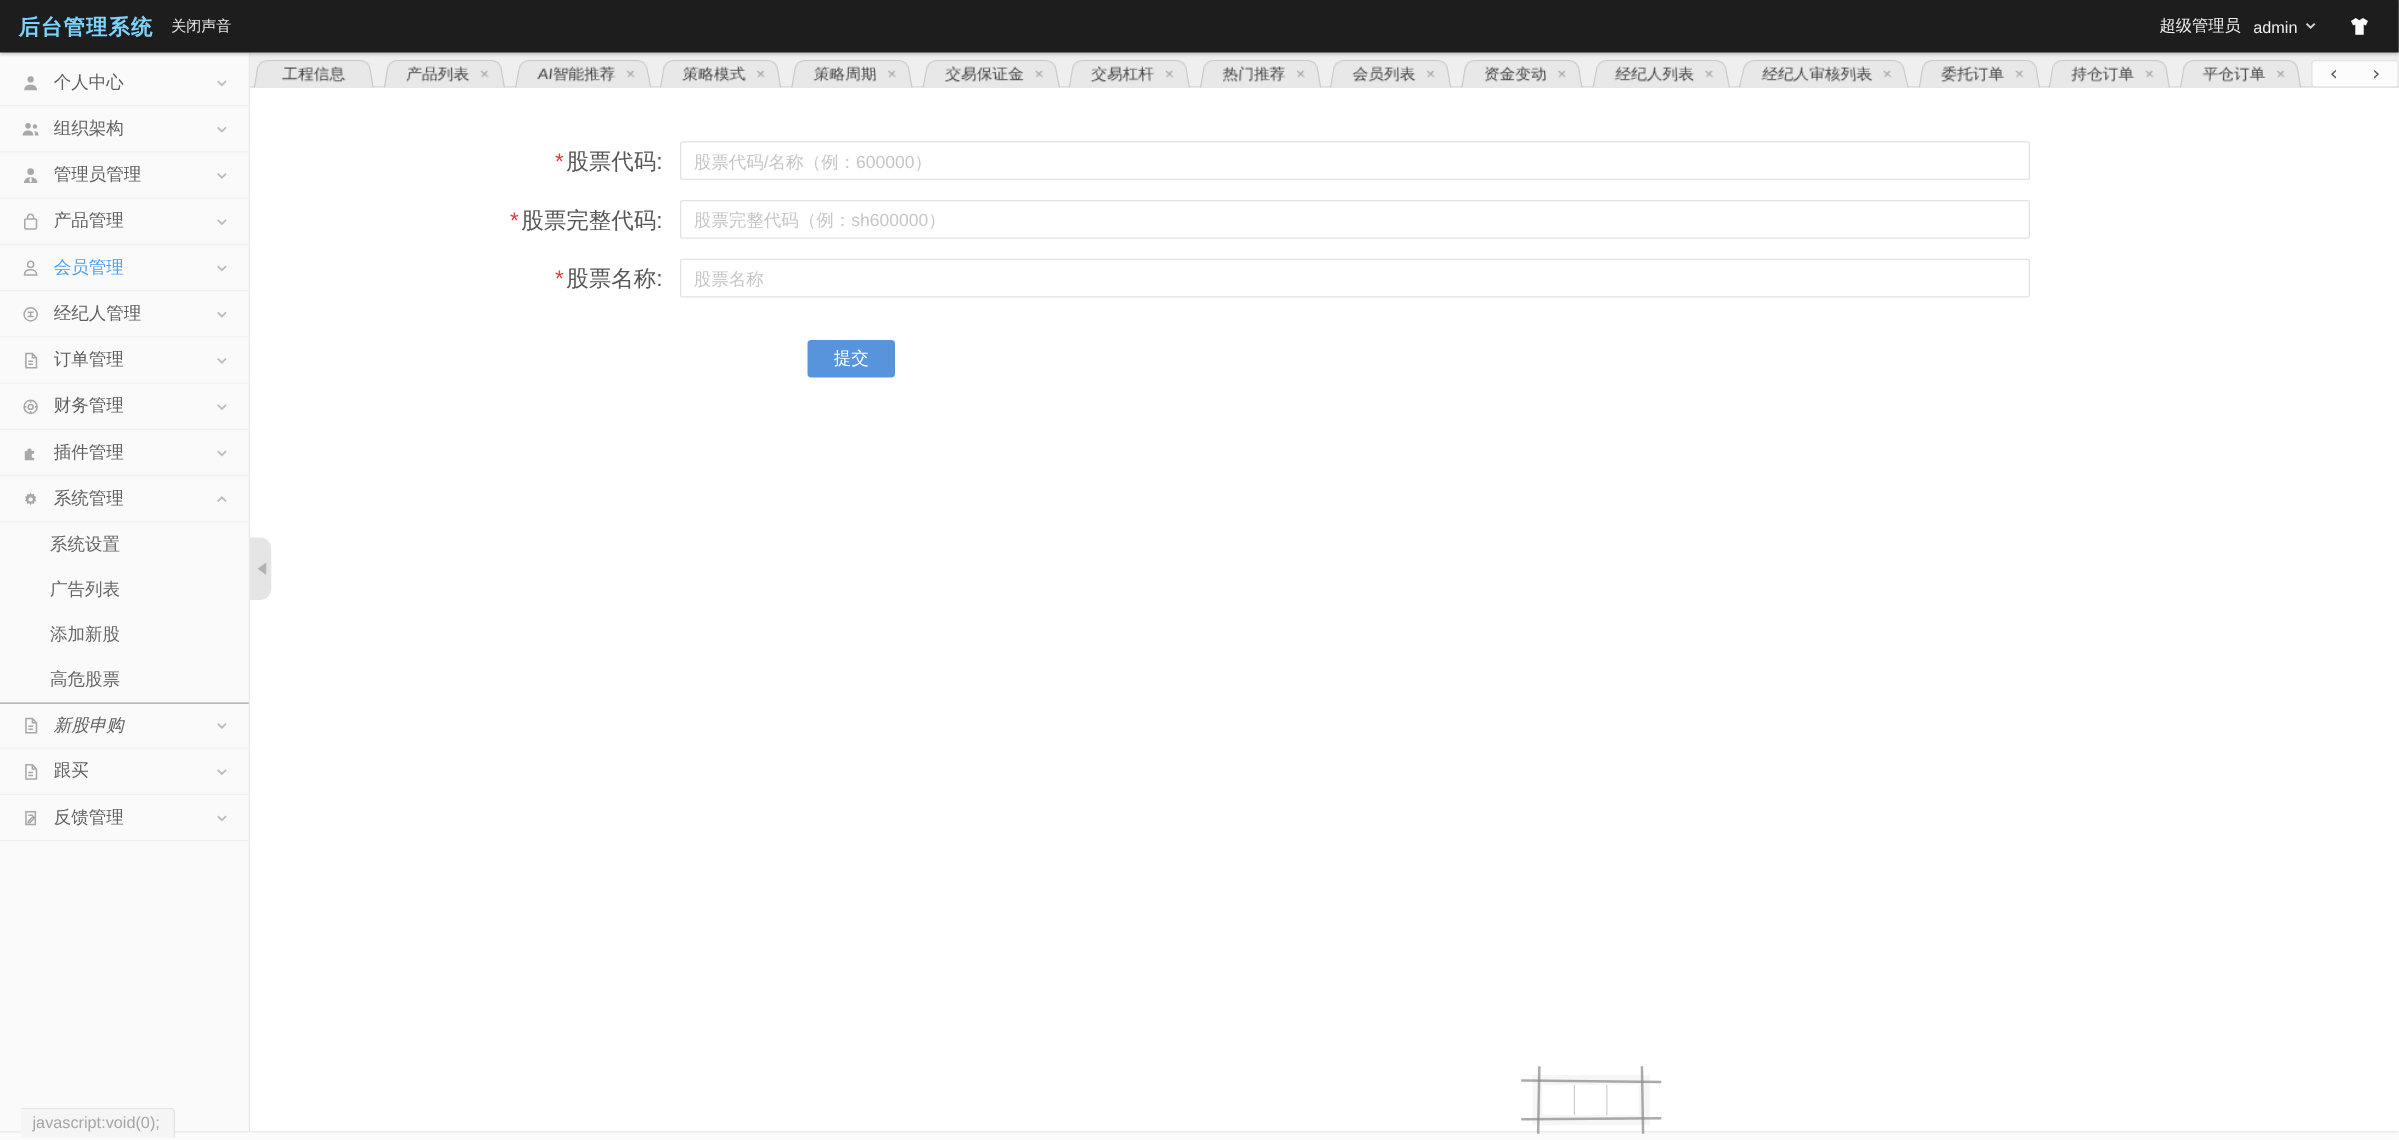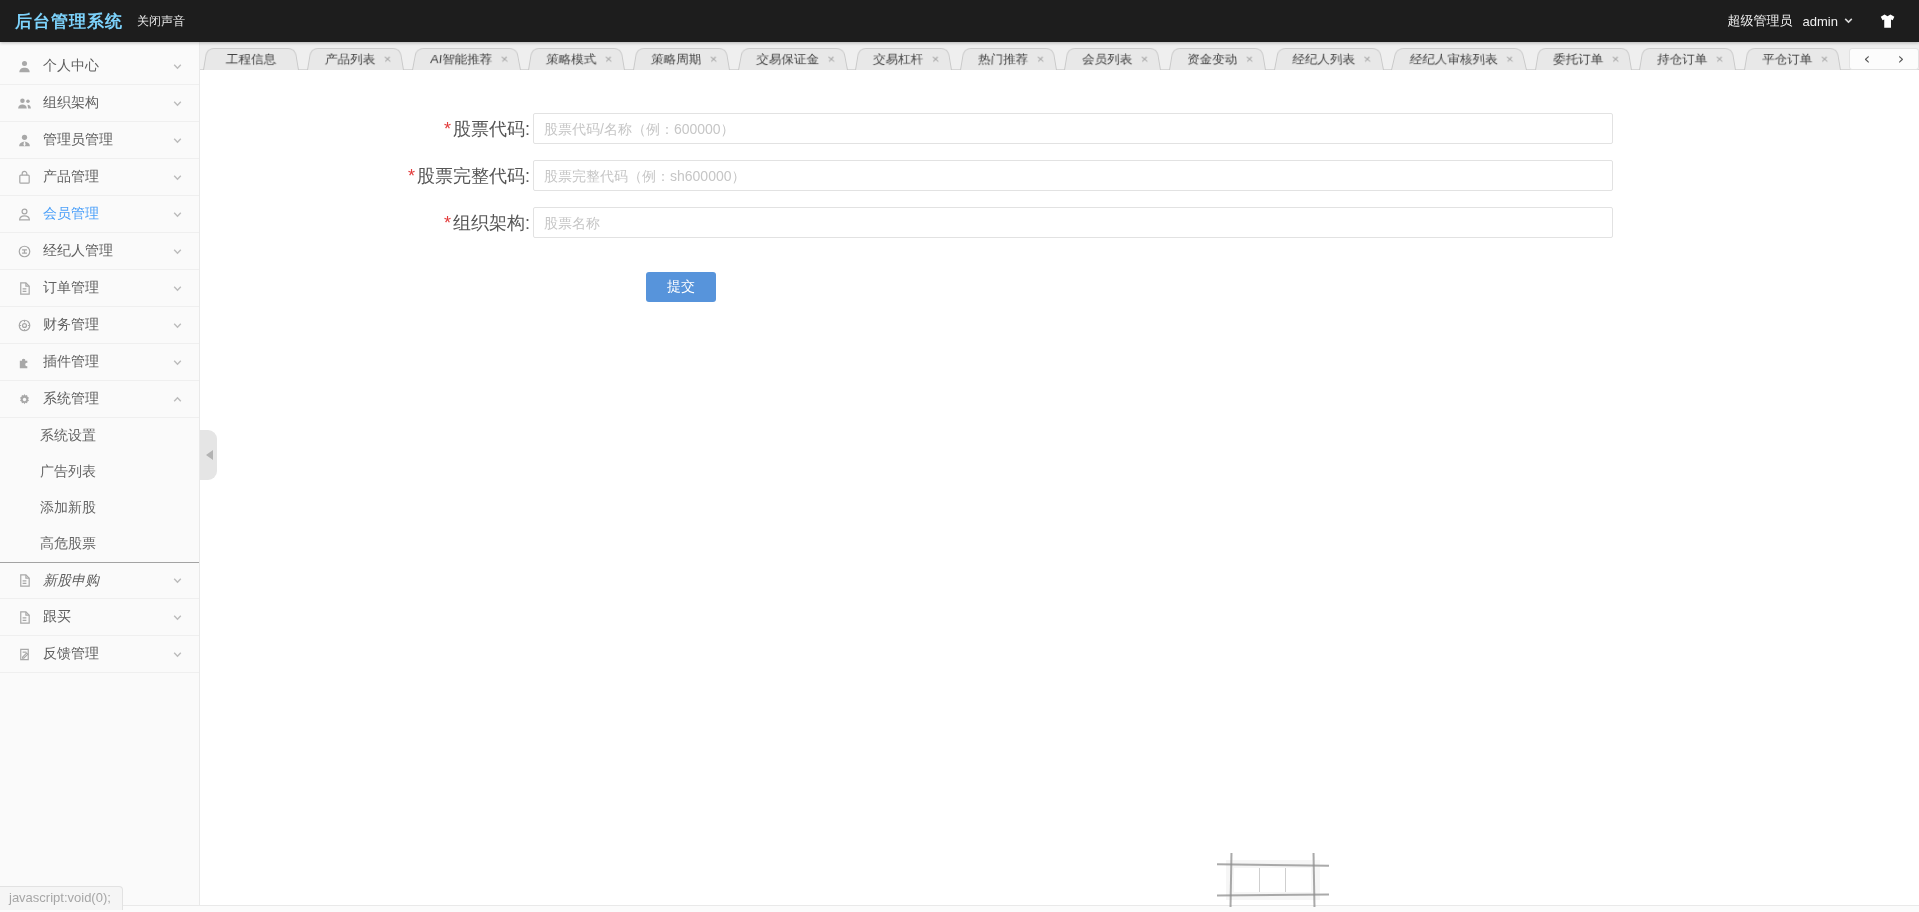--- a/index.html
+++ b/index.html
@@ -56,32 +56,32 @@
     display:flex; align-items:center; justify-content:space-around; }
   .tab-arrows span { color:#555; font-size:16px; line-height:1; cursor:pointer;
     font-family:"DejaVu Sans",sans-serif; }
 
   
   .content { position:absolute; left:200px; top:70px; right:0; bottom:0; background:#fff; }
   .form { padding-top:43px; }
   .form-row { display:flex; align-items:center; margin-bottom:16px; }
   .form-label { width:330px; text-align:right; font-size:18px; color:#565656; }
   .req { color:#e33b3b; font-style:normal; margin-right:2px; }
-  .form-input { width:1080px; height:31px; margin-left:3px; border:1px solid #e2e2e2;
+  .form-input { width:1080px; height:31px; margin-left:14px; border:1px solid #e2e2e2;
     border-radius:2px; padding:0 10px; font-size:14px; color:#333; outline:none;
     font-family:"Liberation Sans","DejaVu Sans",sans-serif; }
   .form-input::placeholder { color:#c6c6c6; }
   .submit-btn { margin-left:446px; margin-top:18px; width:70px; height:30px;
     background:#5794db; color:#fff; border:none; border-radius:3px; font-size:14px;
     cursor:pointer; font-family:"Liberation Sans","DejaVu Sans",sans-serif; }
 
   
   .bottom-strip { position:absolute; left:0; bottom:0; width:1919px; height:7px;
     background:#fbfbfb; border-top:1px solid #e9e9e9; z-index:40; }
-  .status-bubble { position:absolute; left:0; bottom:2px; z-index:50;
+  .status-bubble { position:absolute; left:17px; bottom:2px; z-index:50;
     background:#f5f5f5; border:1px solid #e2e2e2; border-left:none; border-bottom:none;
     border-radius:0 4px 0 0; padding:3px 11px 5px 9px; font-size:13px; color:#a6a6a6; }
 
   
   .ime { position:absolute; left:1226px; top:860px; width:94px; height:40px; z-index:45; background:#f6f6f6; }
   .ime .hl, .ime .vl { position:absolute; background:#8d8d8d; opacity:.75; }
   .ime .hl { left:-9px; right:-9px; height:2px; }
   .ime .hl.t { top:4px; transform:rotate(.7deg); }
   .ime .hl.b { bottom:4px; transform:rotate(-.5deg); }
   .ime .vl { top:-7px; bottom:-7px; width:2px; }
@@ -409,21 +409,21 @@
 
     <div class="form-row">
           <label class="form-label"><em class="req">*</em><span>股票代码:</span></label>
           <input class="form-input" type="text" placeholder="股票代码/名称（例：600000）" style="">
         </div>
         <div class="form-row">
           <label class="form-label"><em class="req">*</em><span>股票完整代码:</span></label>
           <input class="form-input" type="text" placeholder="股票完整代码（例：sh600000）" style="">
         </div>
         <div class="form-row">
-          <label class="form-label"><em class="req">*</em><span>组织架构:</span></label>
+          <label class="form-label"><em class="req">*</em><span>股票名称:</span></label>
           <input class="form-input" type="text" placeholder="股票名称" style="">
         </div>
       </div>
     <button class="submit-btn">提交</button>
   </div>
 </main>
 
 <div class="bottom-strip"></div>
 <div class="status-bubble">javascript:void(0);</div>
 

